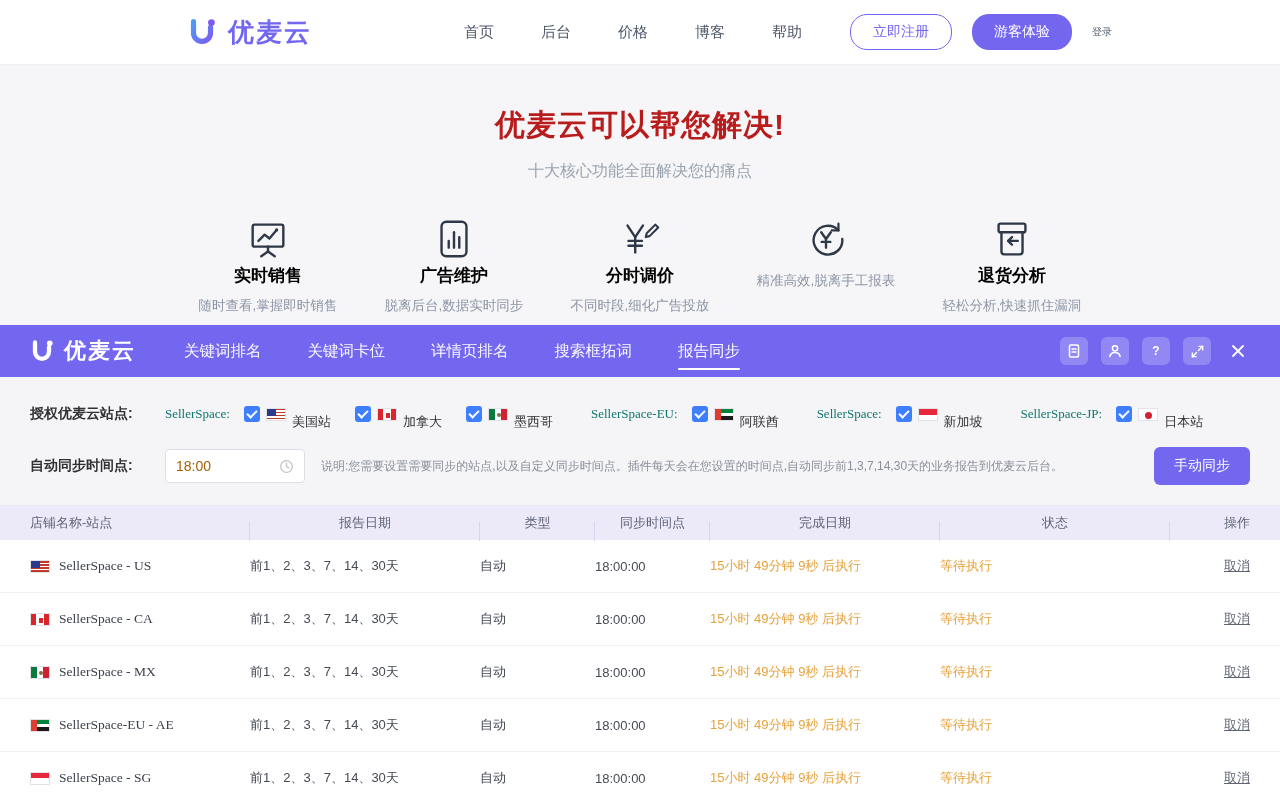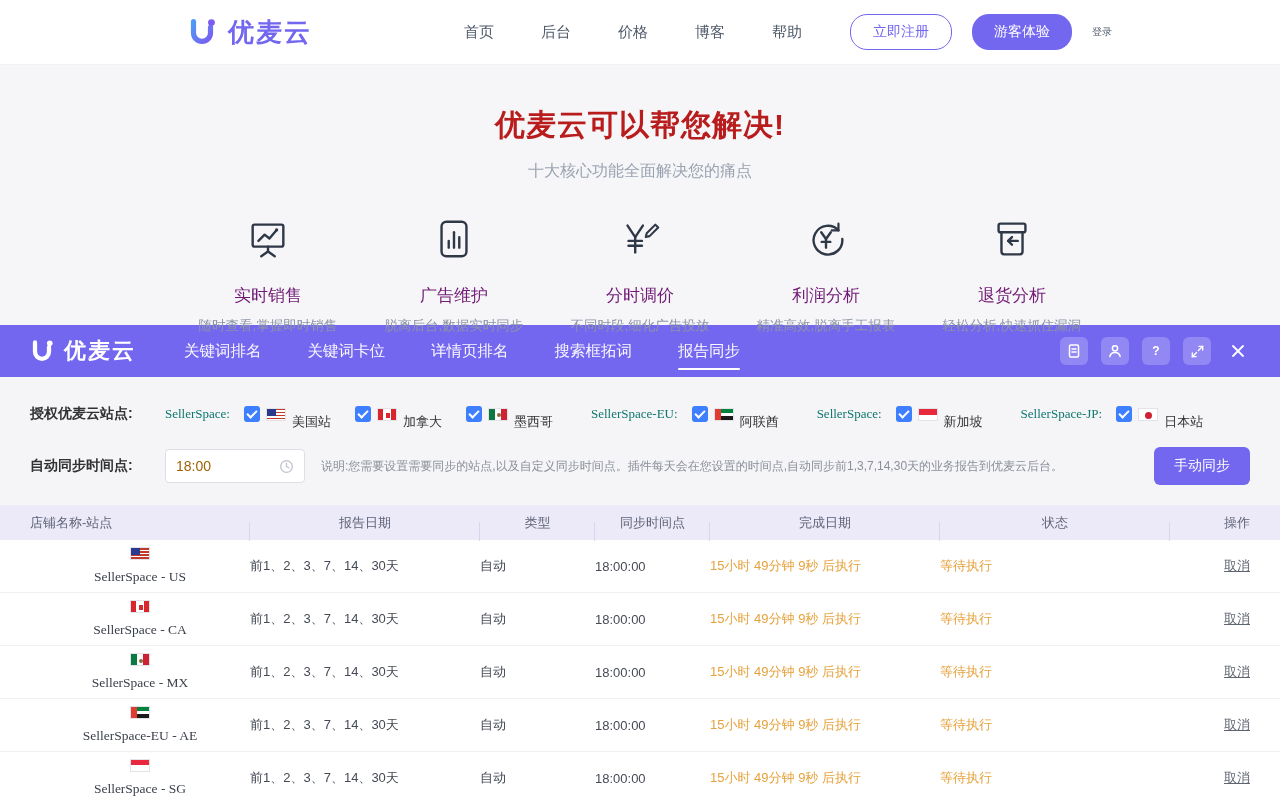--- a/index.html
+++ b/index.html
@@ -17,21 +17,21 @@
   .btn-filled { background: #7367F0; color: #fff; border: none; border-radius: 17px; padding: 9px 22px; font-size: 14px; cursor: pointer; }
   .login-link { font-size: 10px; color: #4E5969; cursor: pointer; }
 
   
   .hero { height: 260px; background: #F6F6F8; text-align: center; padding-top: 40px; }
   .hero-title { font-size: 30px; font-weight: bold; color: #b91c1c; letter-spacing: 1px; }
   .hero-subtitle { font-size: 16px; color: #9AA3B0; margin-top: 15px; }
   .features { display: flex; justify-content: center; margin-top: 34px; }
   .feature { width: 186px; text-align: center; }
   .feature-icon { height: 46px; display: flex; align-items: flex-end; justify-content: center; }
-  .feature-title { margin-top: 22px; font-size: 17px; font-weight: normal; color: #701a75; }
+  .feature-title { margin-top: 2px; font-size: 17px; font-weight: bold; color: #000000; }
   .feature-desc { margin-top: 10px; font-size: 13.5px; color: #8D95A5; white-space: nowrap; }
 
   
   .extbar { height: 52px; background: #7367F0; display: flex; align-items: center; padding: 0 28px; }
   .ext-logo { display: flex; align-items: center; gap: 8px; }
   .ext-logo-text { color: #fff; font-size: 22px; font-weight: bold; letter-spacing: 2px; }
   .ext-tabs { display: flex; gap: 46px; margin-left: 48px; height: 52px; align-items: center; }
   .ext-tab { color: rgba(255,255,255,0.96); font-size: 15.5px; position: relative; height: 52px; line-height: 52px; cursor: pointer; }
   .ext-tab.active::after { content: ''; position: absolute; left: 0; right: 0; bottom: 7px; height: 2px; background: #fff; border-radius: 1px; }
   .ext-actions { margin-left: auto; display: flex; align-items: center; gap: 13px; }
@@ -61,21 +61,21 @@
   .th::after { content: ''; position: absolute; right: 0; top: 8px; height: 19px; width: 1px; background: #D9D5EE; }
   .th:last-child::after { display: none; }
   .col-store  { width: 250px; text-align: left; padding-left: 30px; }
   .col-date   { width: 230px; }
   .col-type   { width: 115px; }
   .col-sync   { width: 115px; }
   .col-done   { width: 230px; }
   .col-status { width: 230px; }
   .col-action { width: 110px; text-align: right; padding-right: 30px; }
   .trow { display: flex; height: 53px; align-items: center; background: #fff; border-bottom: 1px solid #F0F0F5; font-size: 13px; color: #454A54; }
-  .store-cell { display: flex; align-items: center; gap: 9px; flex-direction: column; }
+  .store-cell { display: flex; align-items: center; gap: 9px; }
   .store-name { font-family: "Liberation Serif", "DejaVu Serif", serif; font-size: 13.5px; color: #3A3F4A; }
   .orange { color: #E6A23C; }
   .cancel-link { color: #5E6470; text-decoration: underline; cursor: pointer; }
 
   
   .flag { display: inline-block; width: 20px; height: 13px; border: 1px solid #E2E2E8; position: relative; overflow: hidden; flex-shrink: 0; }
   .flag-us { background: repeating-linear-gradient(180deg, #C0392B 0 1.5px, #fff 1.5px 3px); }
   .flag-us::before { content: ''; position: absolute; left: 0; top: 0; width: 9px; height: 7px; background: #2B3A8C; }
   .flag-ca { background: linear-gradient(90deg, #D8262C 0 26%, #fff 26% 74%, #D8262C 74%); }
   .flag-ca::before { content: ''; position: absolute; left: 8px; top: 4px; width: 4px; height: 5px; background: #D8262C; }
@@ -168,21 +168,20 @@
     <div class="feature">
       <div class="feature-icon">
         <svg width="46" height="46" viewBox="0 0 48 48" fill="none" stroke="#2F3847" stroke-width="2.5" stroke-linecap="round" stroke-linejoin="round">
           <path d="M37 15 a15 15 0 1 0 4 9"></path>
           <path d="M37 8 v7 h-7" stroke-width="2.3"></path>
           <path d="M19 17 l5 7 5-7"></path>
           <line x1="24" y1="24" x2="24" y2="33"></line>
           <line x1="19.5" y1="27" x2="28.5" y2="27"></line>
         </svg>
       </div>
-      <div class="feature-title">利润分析</div>
       <div class="feature-desc">精准高效,脱离手工报表</div>
     </div>
 
     <div class="feature">
       <div class="feature-icon">
         <svg width="46" height="46" viewBox="0 0 48 48" fill="none" stroke="#2F3847" stroke-width="2.5" stroke-linecap="round" stroke-linejoin="round">
           <rect x="10" y="8" width="28" height="9" rx="2"></rect>
           <path d="M13 17 v20 a3 3 0 0 0 3 3 h16 a3 3 0 0 0 3-3 V17"></path>
           <line x1="20" y1="26" x2="30" y2="26"></line>
           <path d="M24 22 l-4 4 4 4"></path>

